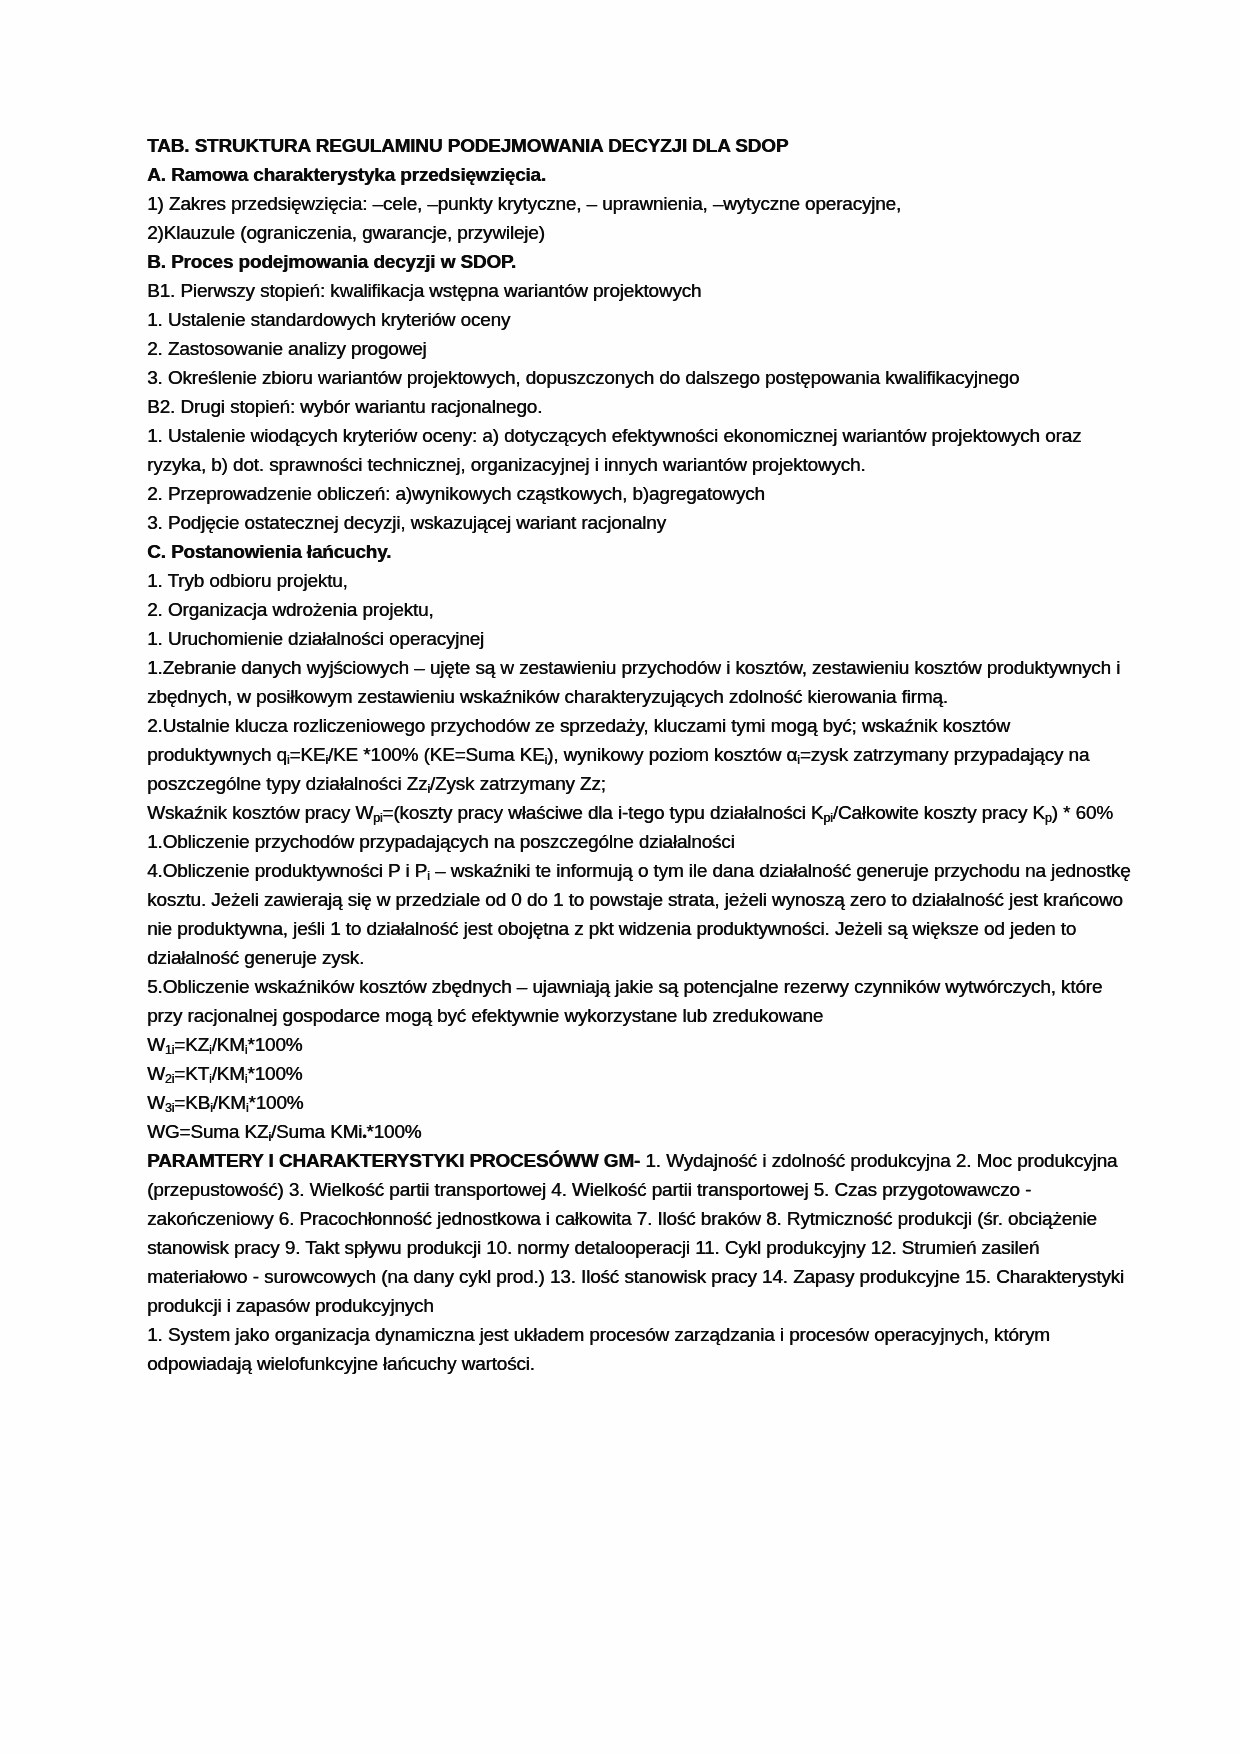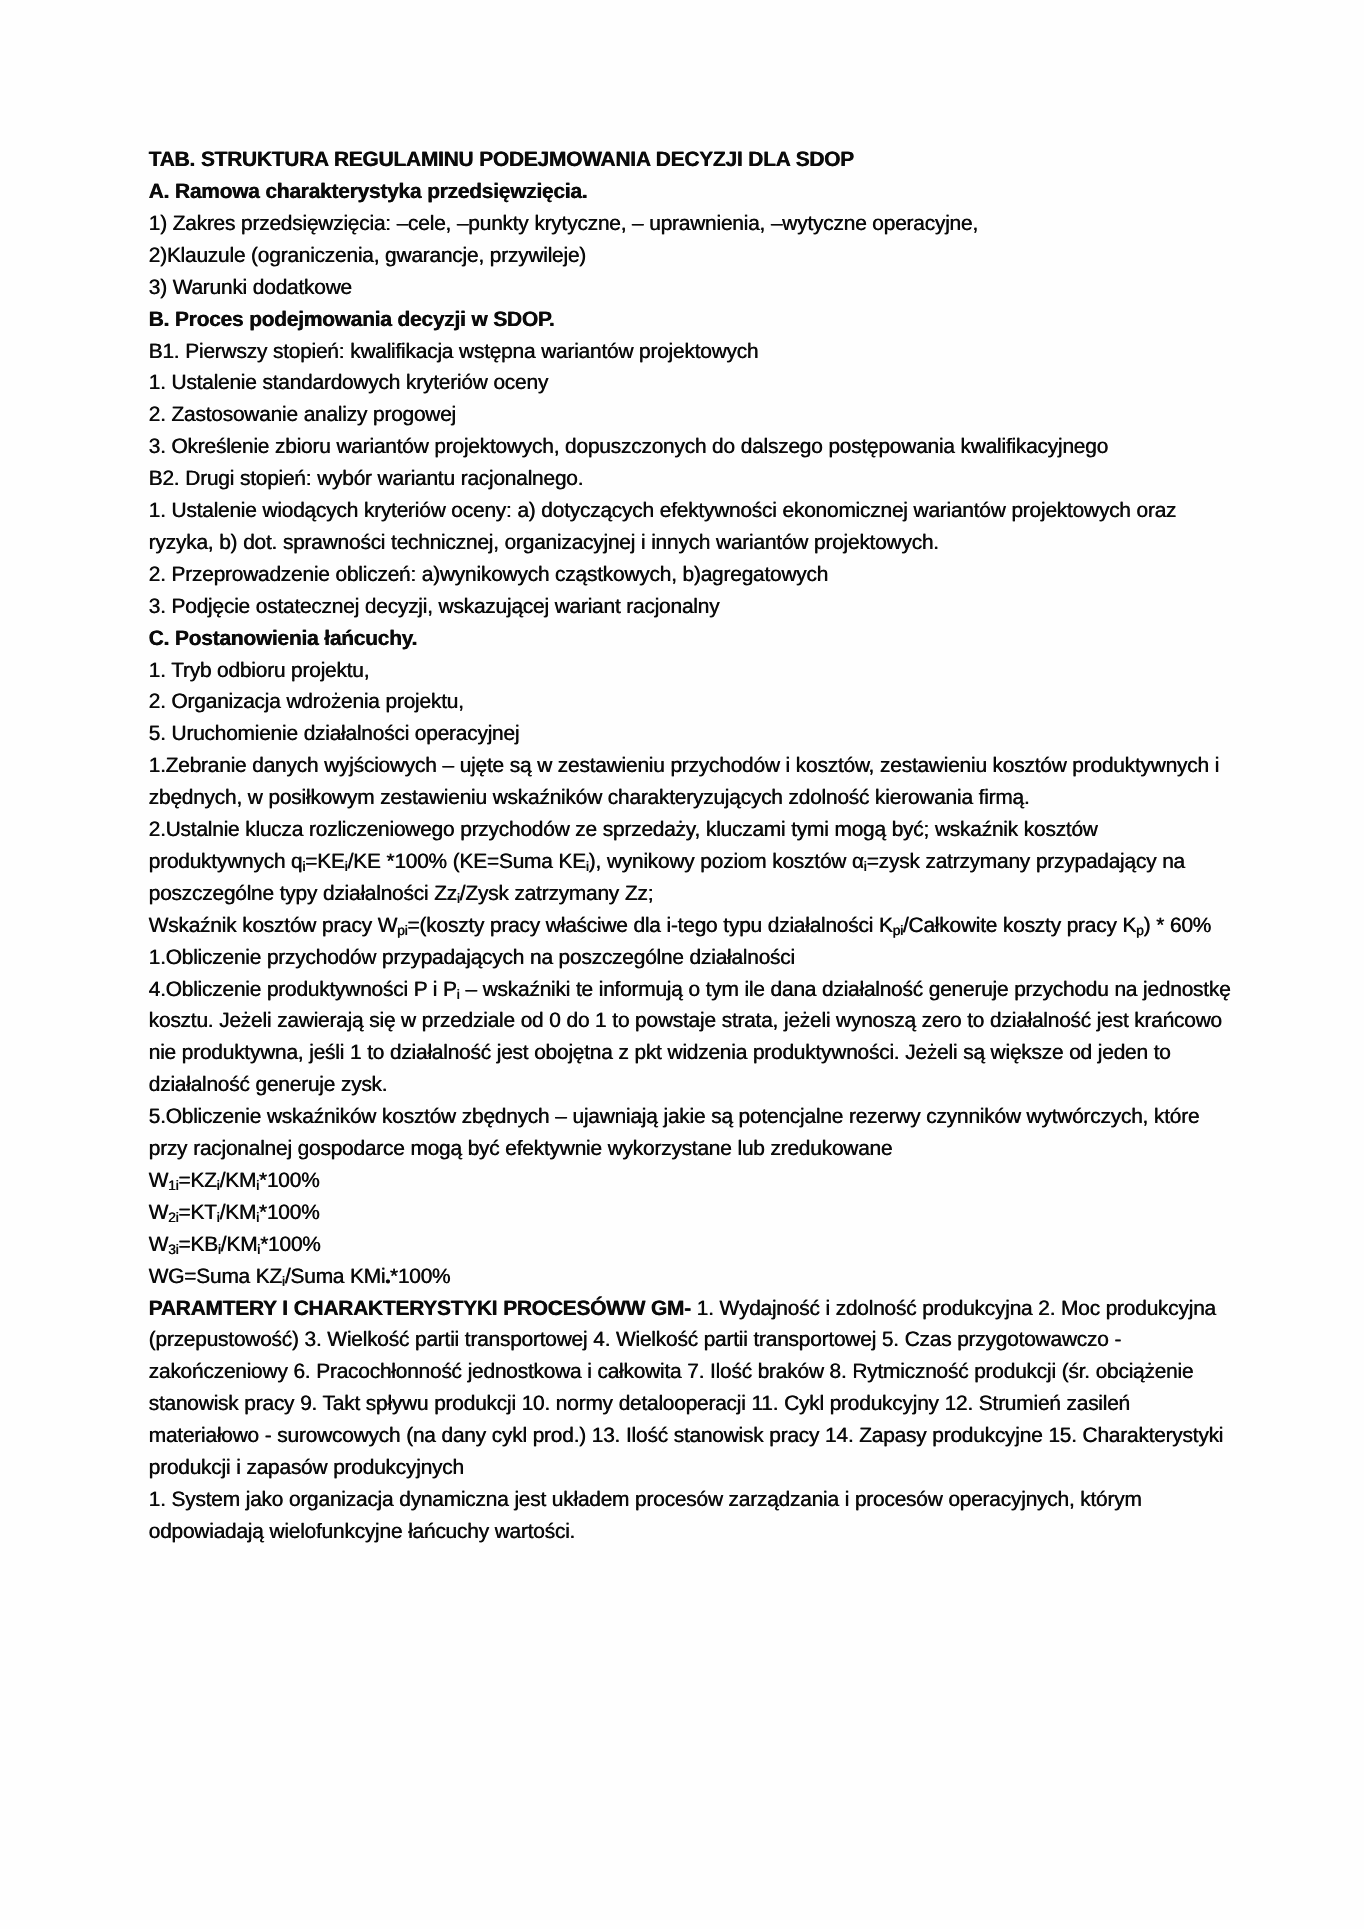--- a/index.html
+++ b/index.html
@@ -11,21 +11,21 @@
     position: relative;
     width: 1240px;
     height: 1754px;
     background: #fefefe;
     overflow: hidden;
     font-family: "Liberation Sans", "DejaVu Sans", sans-serif;
     color: #0b0b0b;
   }
   .doc-body {
     position: absolute;
-    left: 135px;
+    left: 147px;
     top: 131px;
     width: 985px;
   }
   p.line {
     margin: 0;
     padding: 0;
     font-size: 19px;
     line-height: 29px;
     letter-spacing: -0.2px;
     font-weight: 400;
@@ -45,34 +45,33 @@
 </style>
 </head>
 <body>
 
 <div class="page">
   <main class="doc-body">
       <p class="line"><span class="b">TAB. STRUKTURA REGULAMINU PODEJMOWANIA DECYZJI DLA SDOP</span></p>
       <p class="line"><span class="b">A. Ramowa charakterystyka przedsięwzięcia.</span></p>
       <p class="line"><span>1) Zakres przedsięwzięcia: –cele, –punkty krytyczne, – uprawnienia, –wytyczne operacyjne,</span></p>
       <p class="line"><span>2)Klauzule (ograniczenia, gwarancje, przywileje)</span></p>
-      <p class="line"><span>3) Warunki dodatkowe</span></p>
       <p class="line"><span class="b">B. Proces podejmowania decyzji w SDOP.</span></p>
       <p class="line"><span>B1. Pierwszy stopień: kwalifikacja wstępna wariantów projektowych</span></p>
       <p class="line"><span>1. Ustalenie standardowych kryteriów oceny</span></p>
       <p class="line"><span>2. Zastosowanie analizy progowej</span></p>
       <p class="line"><span>3. Określenie zbioru wariantów projektowych, dopuszczonych do dalszego postępowania kwalifikacyjnego</span></p>
       <p class="line"><span>B2. Drugi stopień: wybór wariantu racjonalnego.</span></p>
       <p class="line"><span>1. Ustalenie wiodących kryteriów oceny: a) dotyczących efektywności ekonomicznej wariantów projektowych oraz ryzyka, b) dot. sprawności technicznej, organizacyjnej i innych wariantów projektowych.</span></p>
       <p class="line"><span>2. Przeprowadzenie obliczeń: a)wynikowych cząstkowych, b)agregatowych</span></p>
       <p class="line"><span>3. Podjęcie ostatecznej decyzji, wskazującej wariant racjonalny</span></p>
       <p class="line"><span class="b">C. Postanowienia łańcuchy.</span></p>
       <p class="line"><span>1. Tryb odbioru projektu,</span></p>
       <p class="line"><span>2. Organizacja wdrożenia projektu,</span></p>
-      <p class="line"><span>5. Uruchomienie działalności operacyjnej</span></p>
+      <p class="line"><span>1. Uruchomienie działalności operacyjnej</span></p>
       <p class="line"><span>1.Zebranie danych wyjściowych – ujęte są w zestawieniu przychodów i kosztów, zestawieniu kosztów produktywnych i zbędnych, w posiłkowym zestawieniu wskaźników charakteryzujących zdolność kierowania firmą.</span></p>
       <p class="line"><span>2.Ustalnie klucza rozliczeniowego przychodów ze sprzedaży, kluczami tymi mogą być; wskaźnik kosztów produktywnych q</span><sub>i</sub><span>=KE</span><sub>i</sub><span>/KE *100% (KE=Suma KE</span><sub>i</sub><span>), wynikowy poziom kosztów α</span><sub>i</sub><span>=zysk zatrzymany przypadający na poszczególne typy działalności Zz</span><sub>i</sub><span>/Zysk zatrzymany Zz;</span></p>
       <p class="line"><span>Wskaźnik kosztów pracy W</span><sub>pi</sub><span>=(koszty pracy właściwe dla i-tego typu działalności K</span><sub>pi</sub><span>/Całkowite koszty pracy K</span><sub>p</sub><span>) * 60%</span></p>
       <p class="line"><span>1.Obliczenie przychodów przypadających na poszczególne działalności</span></p>
       <p class="line"><span>4.Obliczenie produktywności P i P</span><sub>i</sub><span> – wskaźniki te informują o tym ile dana działalność generuje przychodu na jednostkę kosztu. Jeżeli zawierają się w przedziale od 0 do 1 to powstaje strata, jeżeli wynoszą zero to działalność jest krańcowo nie produktywna, jeśli 1 to działalność jest obojętna z pkt widzenia produktywności. Jeżeli są większe od jeden to działalność generuje zysk.</span></p>
       <p class="line"><span>5.Obliczenie wskaźników kosztów zbędnych – ujawniają jakie są potencjalne rezerwy czynników wytwórczych, które przy racjonalnej gospodarce mogą być efektywnie wykorzystane lub zredukowane</span></p>
       <p class="line"><span>W</span><sub>1i</sub><span>=KZ</span><sub>i</sub><span>/KM</span><sub>i</sub><span>*100%</span></p>
       <p class="line"><span>W</span><sub>2i</sub><span>=KT</span><sub>i</sub><span>/KM</span><sub>i</sub><span>*100%</span></p>
       <p class="line"><span>W</span><sub>3i</sub><span>=KB</span><sub>i</sub><span>/KM</span><sub>i</sub><span>*100%</span></p>
       <p class="line"><span>WG=Suma KZ</span><sub>i</sub><span>/Suma KMi</span><sub>•</sub><span>*100%</span></p>

